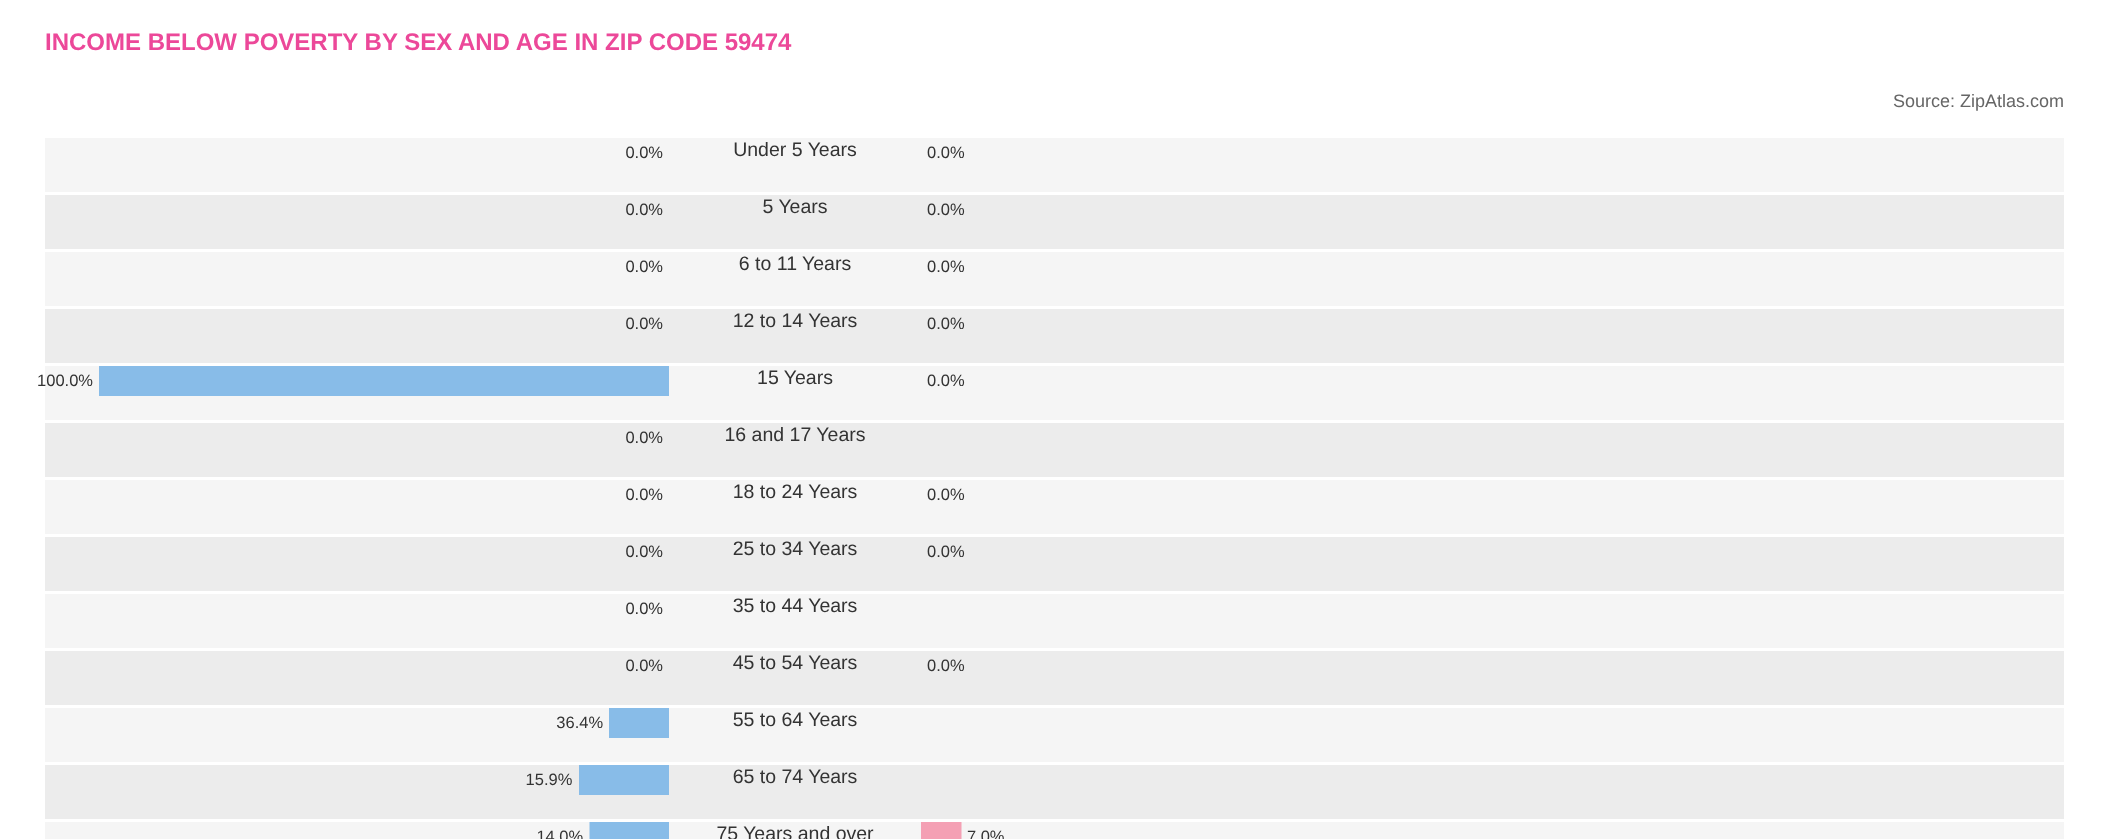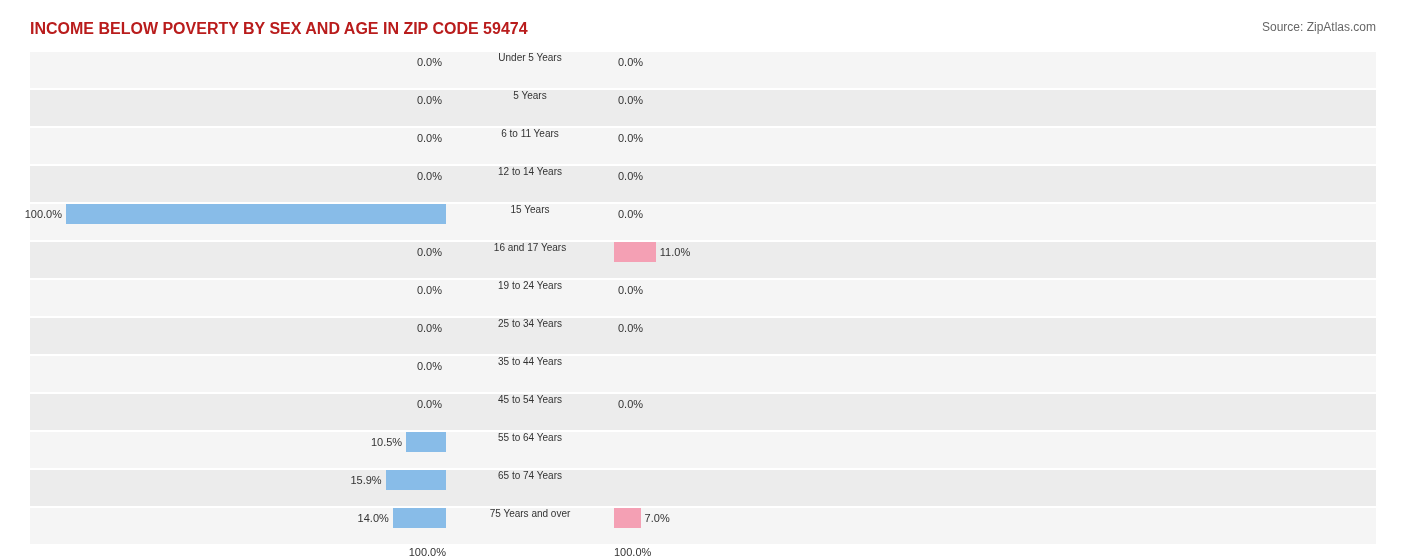--- a/index.html
+++ b/index.html
@@ -6,29 +6,30 @@
     body {
       font-family: Arial, sans-serif;
       background: #fff;
       width: 1406px;
       min-height: 559px;
       padding: 20px 30px;
     }
     .chart-title {
       font-size: 16px;
       font-weight: bold;
-      color: #b91c1c;
+      color: #ec4899;
       margin-bottom: 4px;
       text-align: center;
     }
     .source {
       font-size: 12px;
       color: #666;
       text-align: right;
       margin-bottom: 10px;
+      margin-top: 40px;
     }
     .chart-area {
       position: relative;
       width: 100%;
     }
     .row {
       display: flex;
       align-items: flex-start;
       height: 36px;
       margin-bottom: 2px;
@@ -58,21 +59,21 @@
     }
     .left-bar {
       height: 20px;
       background: #88bce8;
       display: inline-block;
       flex-shrink: 0;
     }
     .label-cell {
       width: 160px;
       text-align: center;
-      font-size: 10px;
+      font-size: 13px;
       color: #333;
       flex-shrink: 0;
       padding: 0 4px;
     }
     .right-bar-container {
       flex: 1;
       display: flex;
       align-items: center;
       padding-left: 4px;
       position: relative;
@@ -184,31 +185,27 @@
         <div class="right-bar" style="width:0px;"></div>
         <span class="right-val">0.0%</span>
       </div>
     </div>
     <div class="row">
       <div class="left-bar-container">
         <span class="left-val">0.0%</span>
         <div class="left-bar" style="width:0px;"></div>
       </div>
       <div class="label-cell">16 and 17 Years</div>
-      <div class="right-bar-container">
-        <div class="right-bar" style="width:41.8px;"></div>
-        <span class="right-val">11.0%</span>
-      </div>
-    </div>
-    <div class="row">
-      <div class="left-bar-container">
-        <span class="left-val">0.0%</span>
-        <div class="left-bar" style="width:0px;"></div>
-      </div>
-      <div class="label-cell">19 to 24 Years</div>
+    </div>
+    <div class="row">
+      <div class="left-bar-container">
+        <span class="left-val">0.0%</span>
+        <div class="left-bar" style="width:0px;"></div>
+      </div>
+      <div class="label-cell">18 to 24 Years</div>
       <div class="right-bar-container">
         <div class="right-bar" style="width:0px;"></div>
         <span class="right-val">0.0%</span>
       </div>
     </div>
     <div class="row">
       <div class="left-bar-container">
         <span class="left-val">0.0%</span>
         <div class="left-bar" style="width:0px;"></div>
       </div>
@@ -231,21 +228,21 @@
         <div class="left-bar" style="width:0px;"></div>
       </div>
       <div class="label-cell">45 to 54 Years</div>
       <div class="right-bar-container">
         <div class="right-bar" style="width:0px;"></div>
         <span class="right-val">0.0%</span>
       </div>
     </div>
     <div class="row">
       <div class="left-bar-container">
-        <span class="left-val">10.5%</span>
+        <span class="left-val">36.4%</span>
         <div class="left-bar" style="width:39.9px;"></div>
       </div>
       <div class="label-cell">55 to 64 Years</div>
     </div>
     <div class="row">
       <div class="left-bar-container">
         <span class="left-val">15.9%</span>
         <div class="left-bar" style="width:60.42px;"></div>
       </div>
       <div class="label-cell">65 to 74 Years</div>

